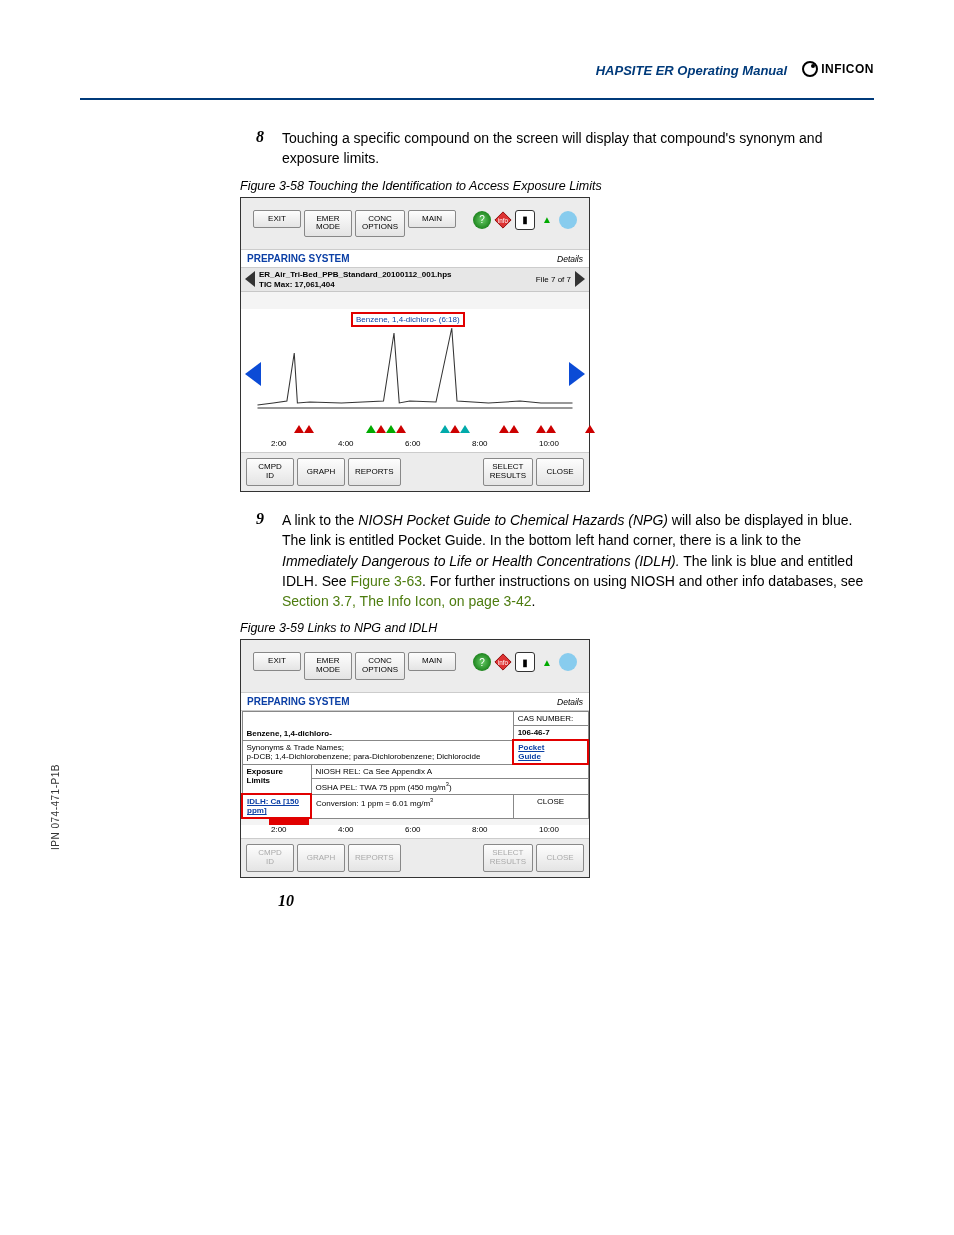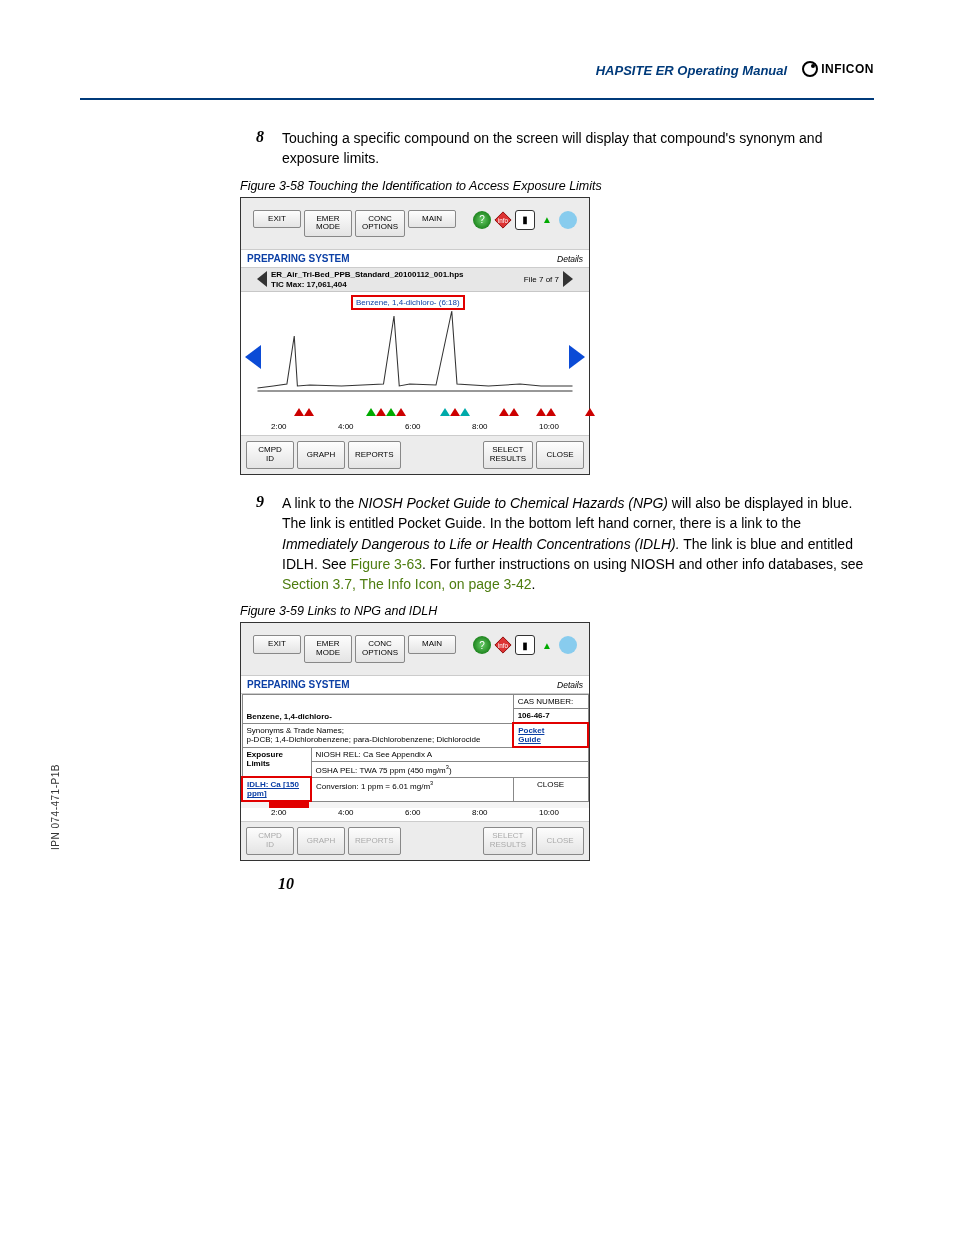--- a/index.html
+++ b/index.html
@@ -106,32 +106,32 @@
     display:flex; align-items:center; justify-content:center;
     font-size:10px;
   }
   .status-bar {
     display:flex; justify-content:space-between; align-items:center;
     padding:3px 6px; background:#fff; border-top:1px solid #ccc; border-bottom:1px solid #ccc;
   }
   .status-txt { color:#0b3fa5; font-weight:bold; font-size:10px; }
   .details { font-size:8.5px;font-style:italic; }
   .filebar {
-    display:flex; align-items:center; gap:4px; padding:2px 16px;
+    display:flex; align-items:center; gap:4px; padding:2px 4px;
     background:#e7e7e7; border-bottom:1px solid #c7c7c7; font-size:8px;
   }
   .filebar .left { flex:1; line-height:1.2; font-weight:bold; }
   .tri-left, .tri-right {
     width:0; height:0; display:inline-block;
   }
   .tri-left { border-top:8px solid transparent; border-bottom:8px solid transparent; border-right:10px solid #333; }
   .tri-right{ border-top:8px solid transparent; border-bottom:8px solid transparent; border-left:10px solid #333; }
   .chart-area {
     position:relative; background:#fff; height:130px;
-    padding:4px 6px 2px 6px; box-sizing:border-box;
+    padding:4px 6px 2px 6px; box-sizing:border-box;margin-top:17px;
   }
   .redbox {
     position:absolute; border:2px solid #e10000; background:#fff;
     font-size:8px; color:#0b3fa5; padding:1px 3px; top:3px; left:110px;
   }
   .big-tri-l, .big-tri-r {
     position:absolute; top:50%; transform:translateY(-50%);
     width:0; height:0;
   }
   .big-tri-l { left:4px; border-top:12px solid transparent; border-bottom:12px solid transparent; border-right:16px solid #0b4bd6; }

